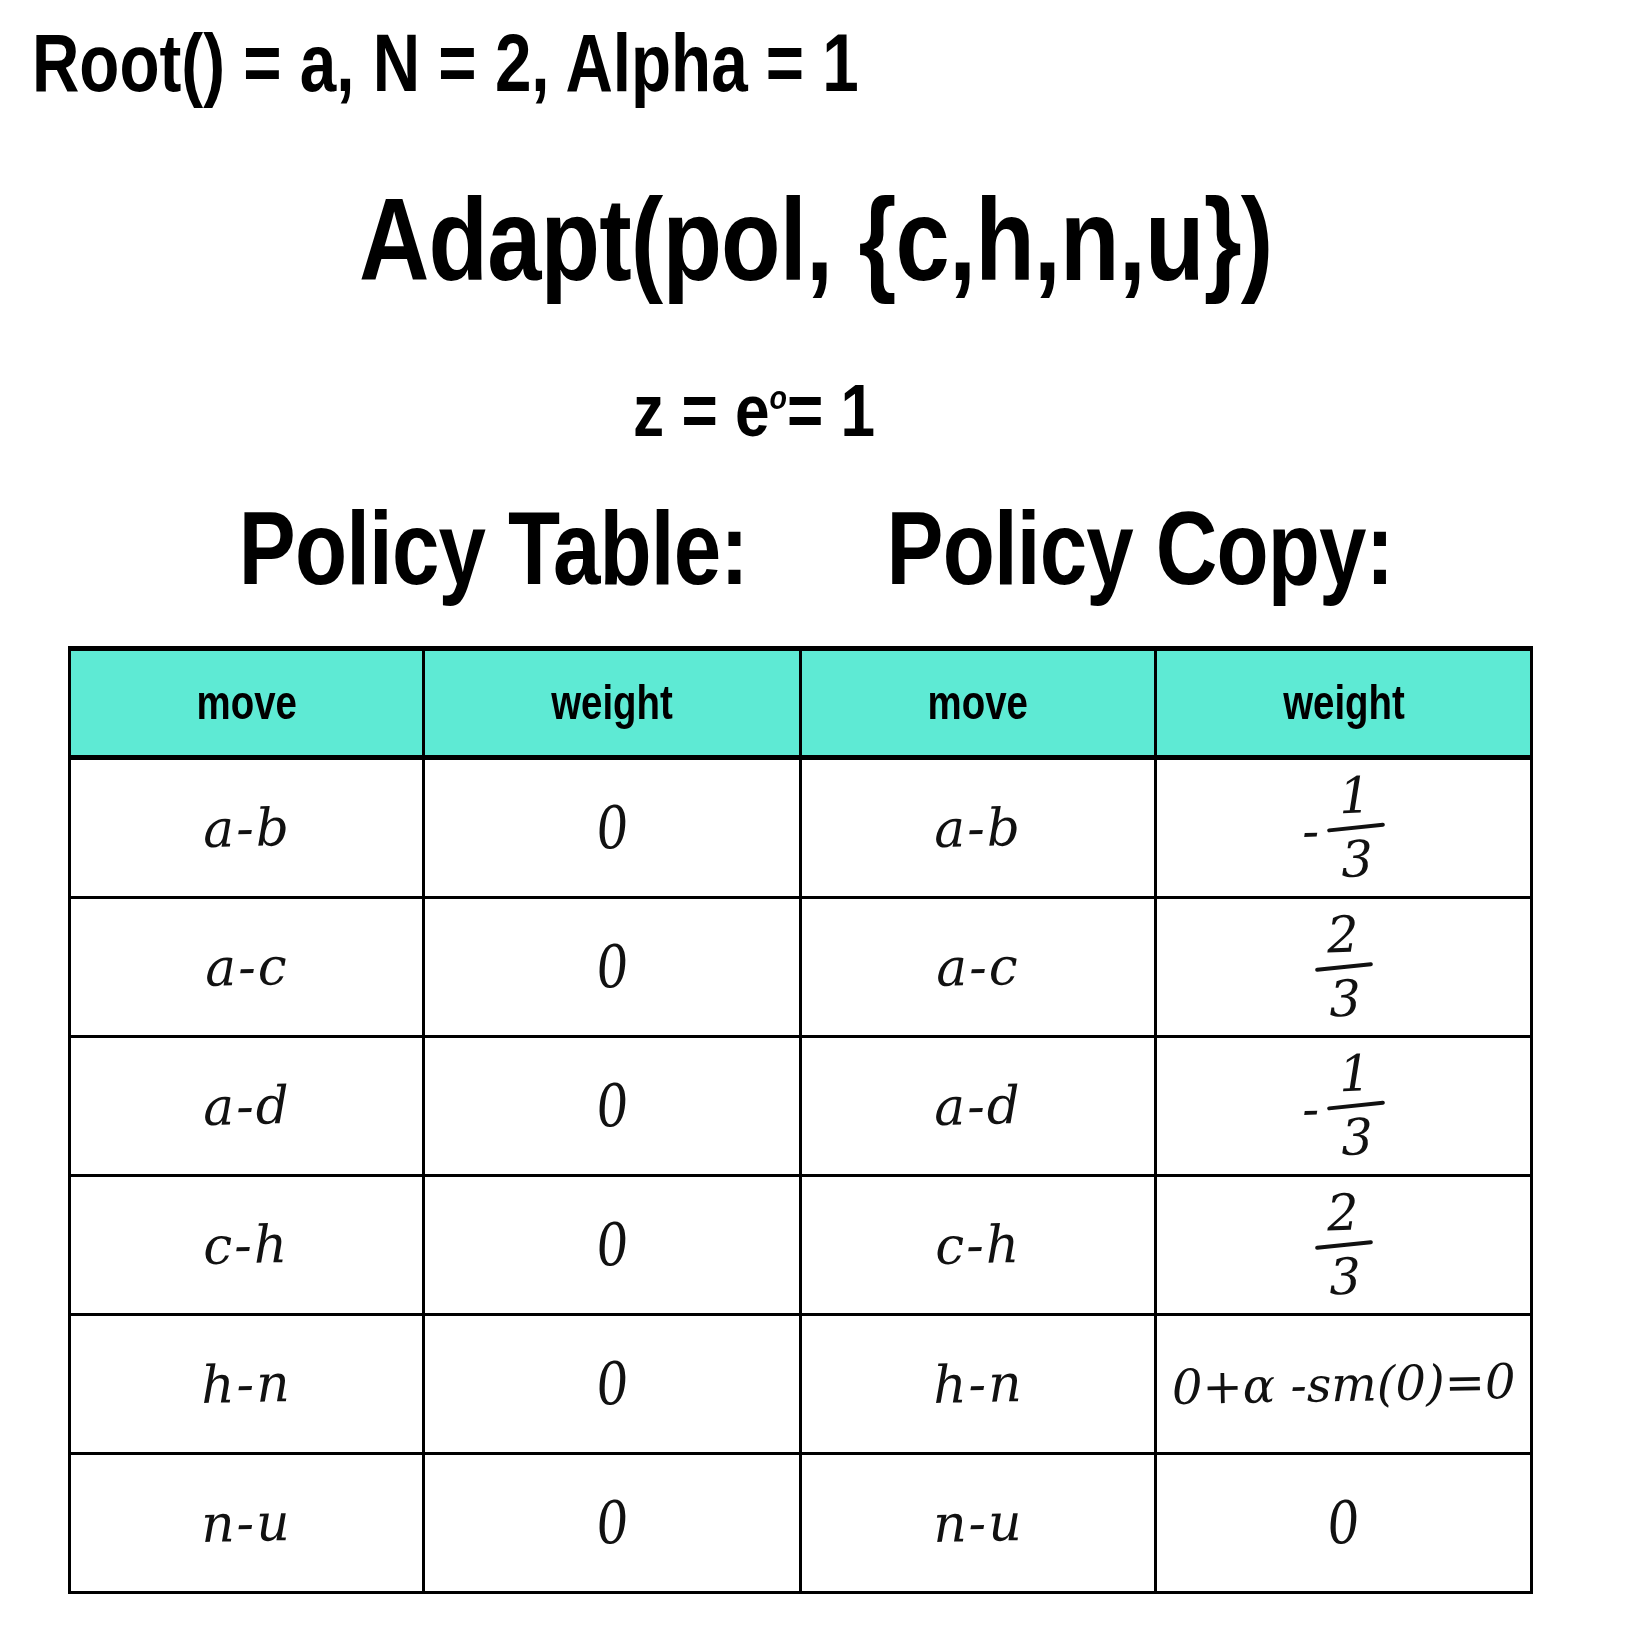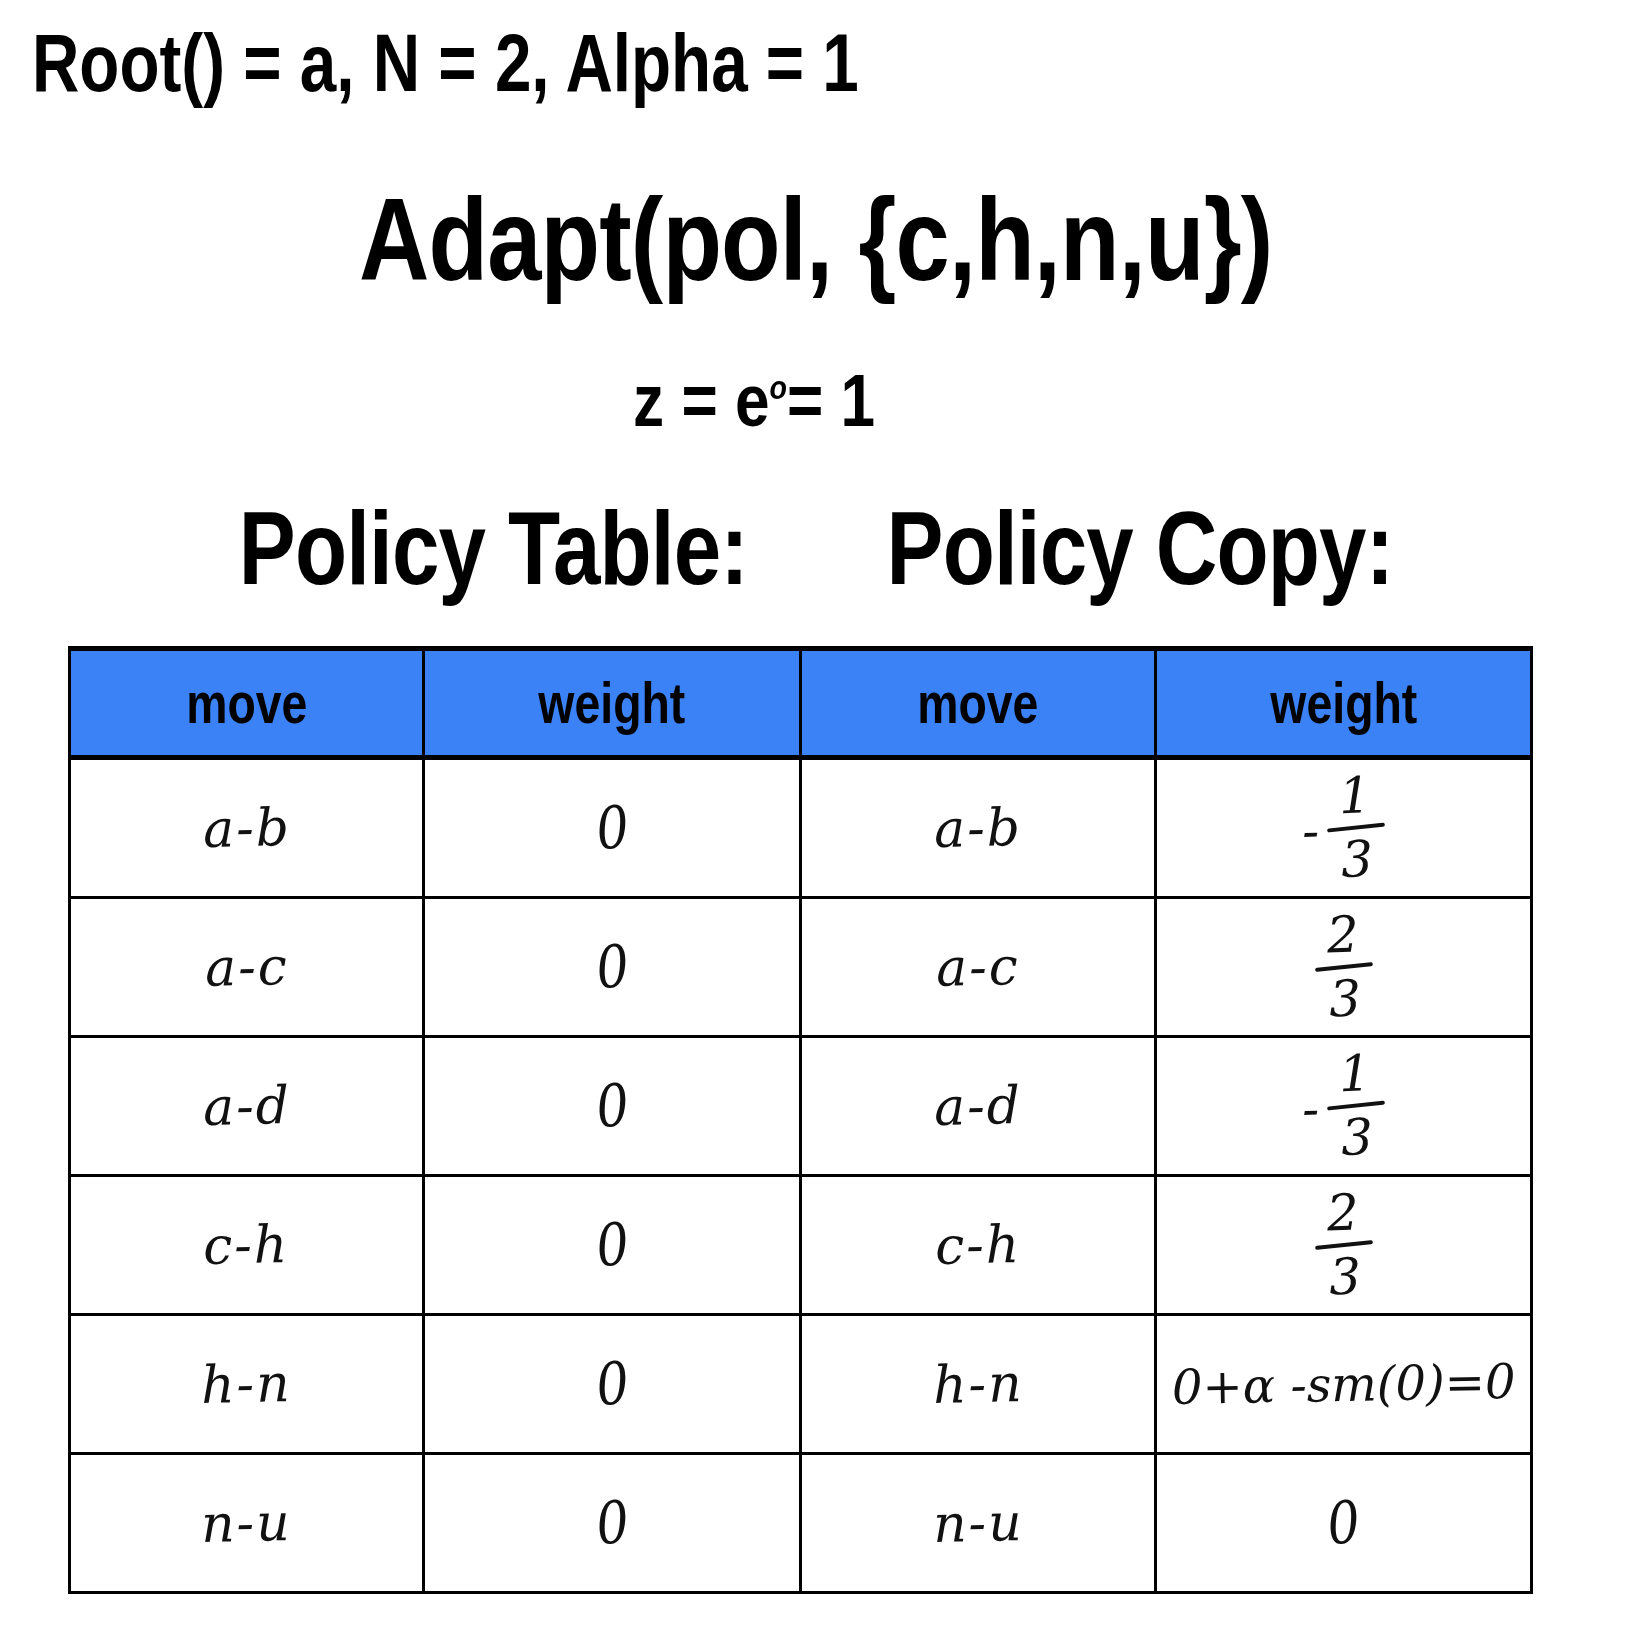--- a/index.html
+++ b/index.html
@@ -45,21 +45,21 @@
     letter-spacing: -1px;
   }
   #line-adapt .shrink {
     display: inline-block;
     transform: scaleX(0.84);
   }
 
   #line-z {
     position: absolute;
     left: 0;
-    top: 364px;
+    top: 374px;
     width: 1508px;
     text-align: center;
     font-size: 74px;
   }
   #line-z .shrink {
     display: inline-block;
     transform: scaleX(0.84);
   }
   #line-z sup.supo {
     font-size: 0.46em;
@@ -107,25 +107,25 @@
     padding: 0;
     text-align: center;
     vertical-align: middle;
   }
   #policy-table col.c-move   { width: 354px; }
   #policy-table col.c-weight { width: 377px; }
   #policy-table col.c-move2  { width: 355px; }
   #policy-table col.c-weight2{ width: 376px; }
 
   #policy-table thead th {
-    background: #3b82f6;
+    background: #5eead4;
     height: 104px;
     font-family: "Liberation Sans", sans-serif;
     font-weight: bold;
-    font-size: 58px;
+    font-size: 48px;
     line-height: 104px;
     border-bottom-width: 5px;
     border-top-width: 5px;
   }
   #policy-table thead th .shrink {
     display: inline-block;
     transform: scaleX(0.80);
   }
 
   #policy-table tbody td {

